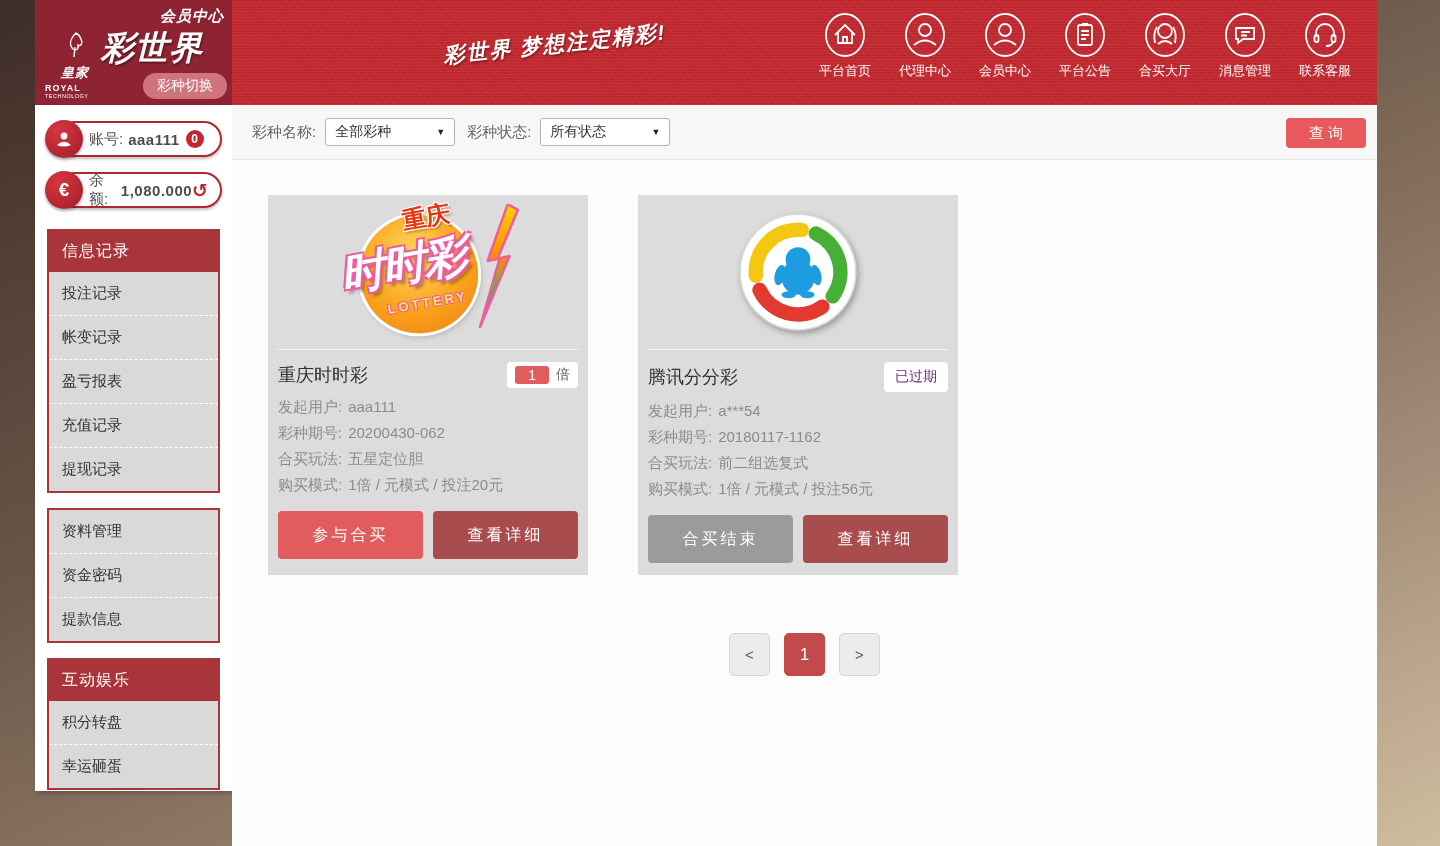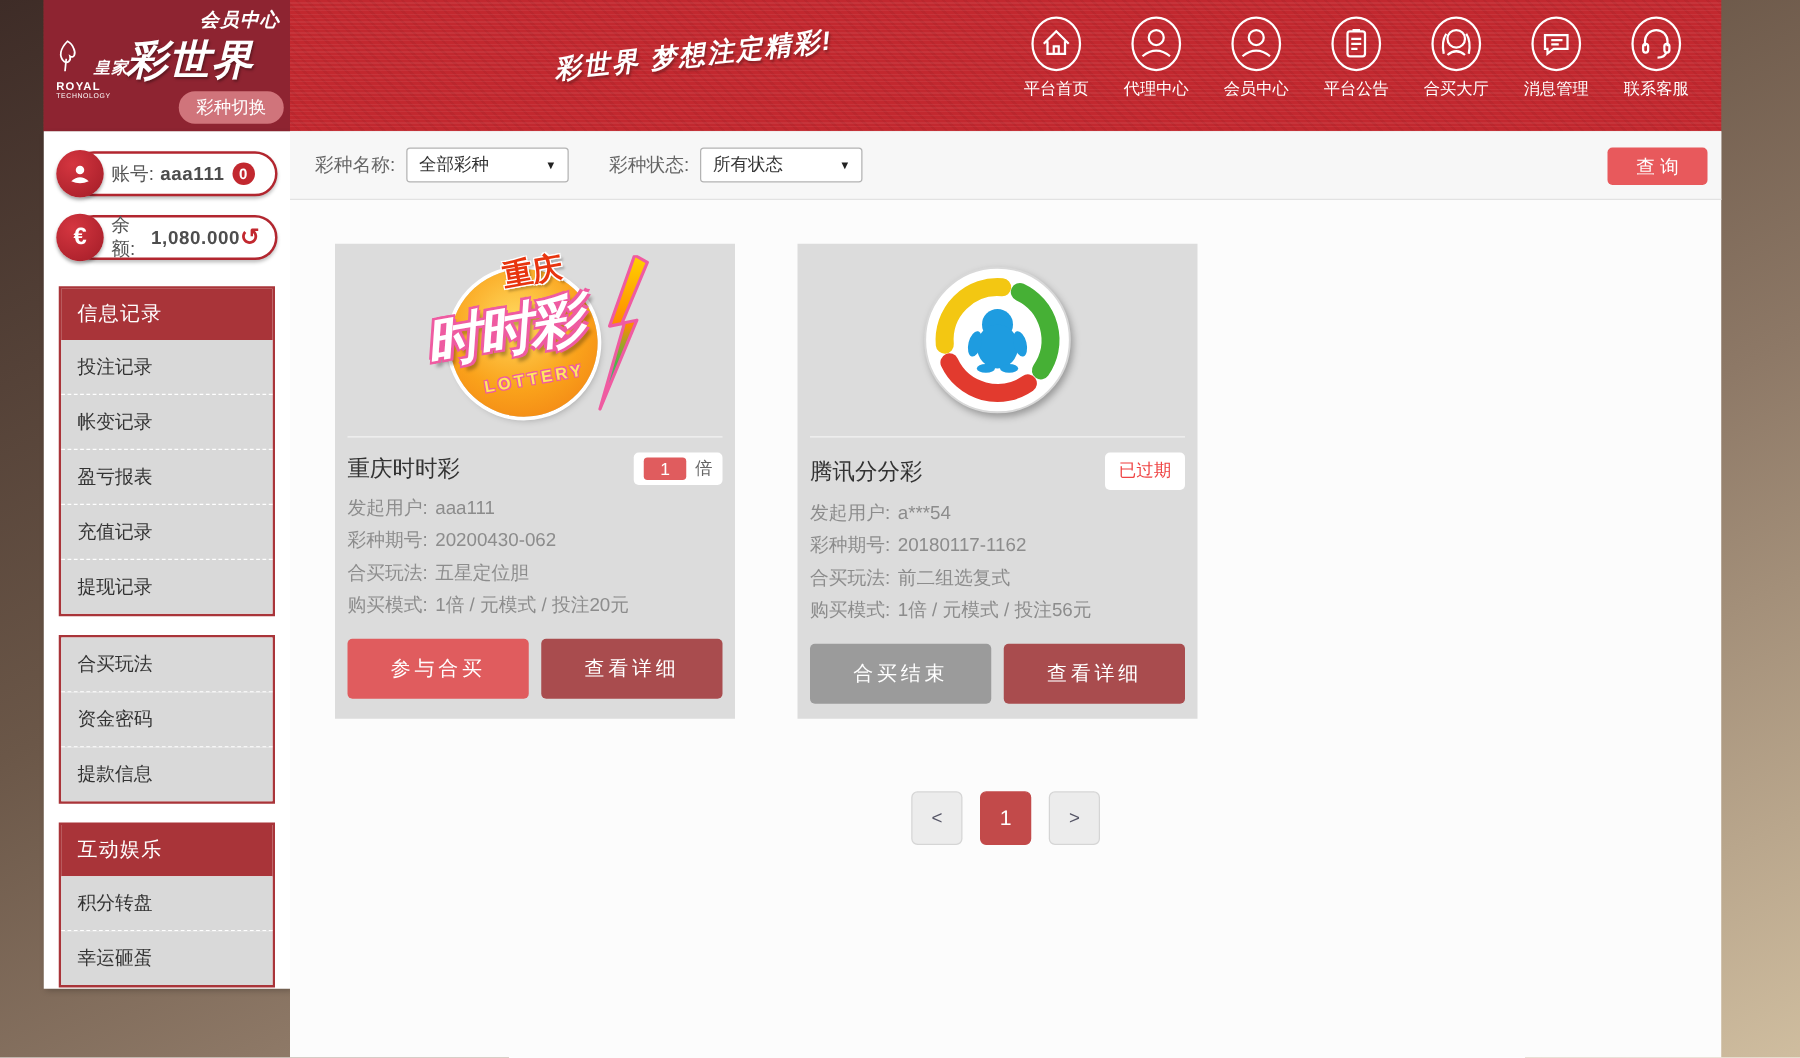--- a/index.html
+++ b/index.html
@@ -10,21 +10,21 @@
 
   
   .header { position:absolute; left:35px; top:0; width:1342px; height:105px;
     background:#c2282f; }
   .header::before { content:""; position:absolute; inset:0; pointer-events:none;
     background:repeating-linear-gradient(0deg, rgba(255,255,255,.06) 0 1px, transparent 1px 3px),
                repeating-linear-gradient(45deg, rgba(0,0,0,.04) 0 2px, transparent 2px 6px); }
   .logo-block { position:absolute; left:0; top:0; width:197px; height:105px;
     background:#8e2431; }
   .brand-left { position:absolute; left:10px; top:32px; color:#fff; width:60px; }
-  .brand-left .row { display:flex; align-items:flex-end; gap:13px; }
+  .brand-left .row { display:flex; align-items:center; gap:2px;flex-direction:column; }
   .brand-cn-small { font-size:13px; font-weight:bold; font-style:italic; letter-spacing:1px; }
   .brand-en1 { font-size:9px; font-weight:bold; letter-spacing:1px; margin-top:1px; }
   .brand-en2 { font-size:5.5px; letter-spacing:.5px; }
   .brand-title { position:absolute; left:66px; top:26px; color:#fff; font-size:33px;
     font-weight:bold; font-style:italic; letter-spacing:1px; text-shadow:1px 2px 2px rgba(0,0,0,.35); }
   .brand-sub { position:absolute; right:8px; top:7px; color:#fff; font-size:15px;
     font-weight:bold; font-style:italic; letter-spacing:1px; }
   .switch-btn { position:absolute; right:5px; bottom:6px; background:#d0747b; color:#fff;
     font-size:14px; padding:4px 14px; border-radius:14px; border:none; cursor:pointer; }
   .slogan { position:absolute; left:408px; top:30px; transform:rotate(-6deg);
@@ -64,40 +64,40 @@
   .menu-item:last-child { border-bottom:none; }
 
   
   .main { position:absolute; left:232px; top:105px; width:1145px; height:741px;
     background:#fcfcfc; }
   .filterbar { height:55px; background:#f7f7f7; border-bottom:1px solid #e2e2e2;
     display:flex; align-items:center; padding-left:20px; position:relative; }
   .filter-label { font-size:15px; color:#666; margin-right:9px; }
   .select { width:130px; height:28px; border:1px solid #b3b3b3; border-radius:3px;
     background:#fff; display:flex; align-items:center; justify-content:space-between;
-    padding:0 9px; font-size:14px; color:#333; margin-right:32px; cursor:pointer; }
+    padding:0 9px; font-size:14px; color:#333; margin-right:12px; cursor:pointer; }
   .select .arrow { font-size:9px; color:#222; }
   .search-btn { position:absolute; right:11px; top:13px; width:80px; height:30px;
     background:#e8595c; color:#fff; border:none; border-radius:4px; font-size:15px;
     cursor:pointer; }
 
   .cards { display:flex; gap:50px; padding:35px 0 0 36px; }
   .card { width:320px; background:#dcdcdc; padding-bottom:12px; }
   .card-img { height:155px; margin:0 10px; border-bottom:1px solid #f2f2f2;
     display:flex; align-items:center; justify-content:center; overflow:hidden; }
   .card-body { padding:0 10px; }
   .card-title-row { display:flex; justify-content:space-between; align-items:center;
     margin-top:12px; margin-bottom:6px; }
   .card-title { font-size:18px; color:#333; }
   .mult-badge { background:#fff; border-radius:4px; padding:4px 8px; display:flex;
     align-items:center; gap:7px; }
   .mult-chip { background:#e05c5e; color:#fff; border-radius:3px; padding:1px 13px;
     font-size:14px; }
   .mult-suffix { color:#666; font-size:14px; }
-  .expired-badge { background:#fff; border-radius:4px; padding:6px 11px; color:#ef4444;
+  .expired-badge { background:#fff; border-radius:4px; padding:6px 11px; color:#701a75;
     font-size:14px; }
   .card-field { font-size:15px; color:#8c8c8c; line-height:26px; white-space:nowrap; }
   .card-field .lbl { margin-right:6px; }
   .card-buttons { display:flex; gap:10px; margin-top:13px; padding:0 10px; }
   .cbtn { flex:1; height:48px; border:none; border-radius:4px; color:#fff;
     font-size:16px; letter-spacing:3px; cursor:pointer; }
   .cbtn.primary { background:#e05c5e; }
   .cbtn.secondary { background:#a94c4e; }
   .cbtn.disabled { background:#9b9b9b; }
 
@@ -250,21 +250,21 @@
     <div class="menu">
       <div class="menu-section">
         <div class="menu-header">信息记录</div>
         <div class="menu-item">投注记录</div>
         <div class="menu-item">帐变记录</div>
         <div class="menu-item">盈亏报表</div>
         <div class="menu-item">充值记录</div>
         <div class="menu-item">提现记录</div>
       </div>
       <div class="menu-section">
-        <div class="menu-item">合买玩法</div>
+        <div class="menu-item">资料管理</div>
         <div class="menu-item">资金密码</div>
         <div class="menu-item">提款信息</div>
       </div>
       <div class="menu-section">
         <div class="menu-header">互动娱乐</div>
         <div class="menu-item">积分转盘</div>
         <div class="menu-item">幸运砸蛋</div>
       </div>
     </div>
   </div>

